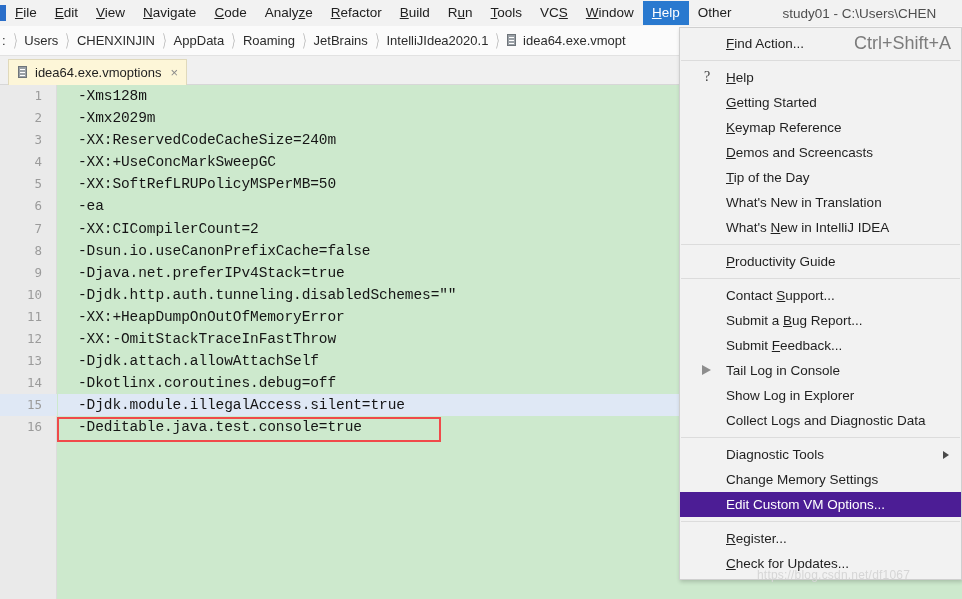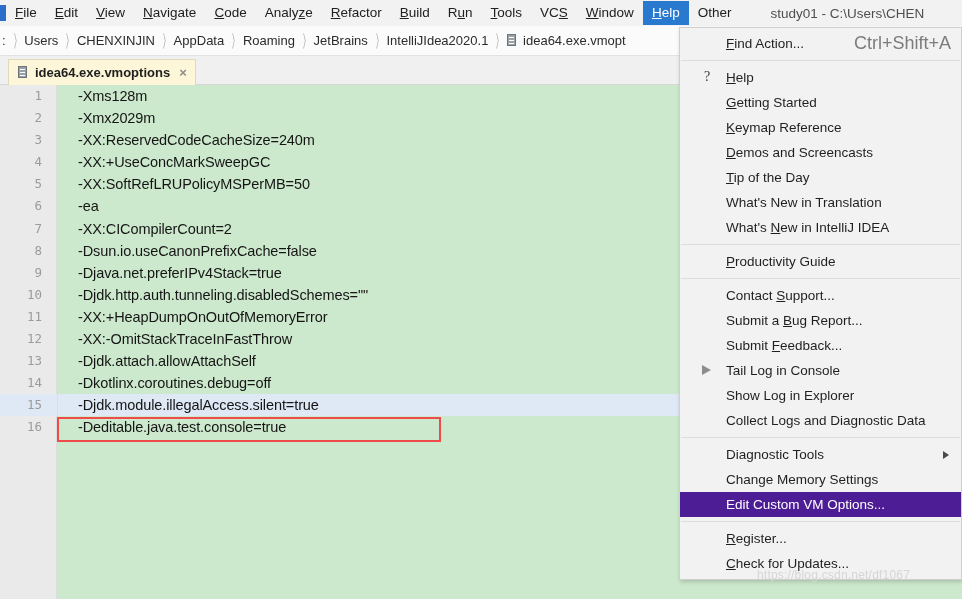--- a/index.html
+++ b/index.html
@@ -43,21 +43,21 @@
     white-space: nowrap;
     line-height: 16px;
     flex: none;
   }
   .mb-item.active {
     background: #2979cf;
     color: #ffffff;
   }
   .mb-item u { text-decoration: underline; }
   #window-title {
-    margin-left: 30px;
+    margin-left: 42px;
     font-size: 13.5px;
     color: #4e4e4e;
     white-space: nowrap;
     overflow: hidden;
   }
 
   
   #breadcrumbs {
     position: absolute;
     left: 0; top: 26px;
@@ -124,21 +124,20 @@
     background: #fdf6d8;
     border: 1px solid #e0d9bb;
     border-bottom: none;
     display: flex;
     align-items: center;
     padding: 0 8px 0 9px;
     box-sizing: border-box;
     font-size: 13px;
     color: #1f1f1f;
     white-space: nowrap;
-    font-weight: bold;
   }
   .edtab .tab-icon {
     width: 11px; height: 13px;
     margin-right: 6px;
     position: relative;
     flex: none;
   }
   .edtab .tab-icon:before {
     content: "";
     position: absolute; left: 0; top: 0;
@@ -209,21 +208,21 @@
     left: 0; top: 0;
     width: 42px;
     text-align: right;
     font-family: "DejaVu Sans Mono", monospace;
     font-size: 12.5px;
     color: #9b9b9b;
   }
   .ln-text {
     position: absolute;
     left: 78px; top: 0;
-    font-family: Liberation Sans, sans-serif;
+    font-family: Liberation Mono, monospace;
     font-size: 14.5px;
     color: #151515;
     letter-spacing: -0.1px;
   }
 
   
   #annot-box {
     position: absolute;
     left: 57px;
     top: 332px;

